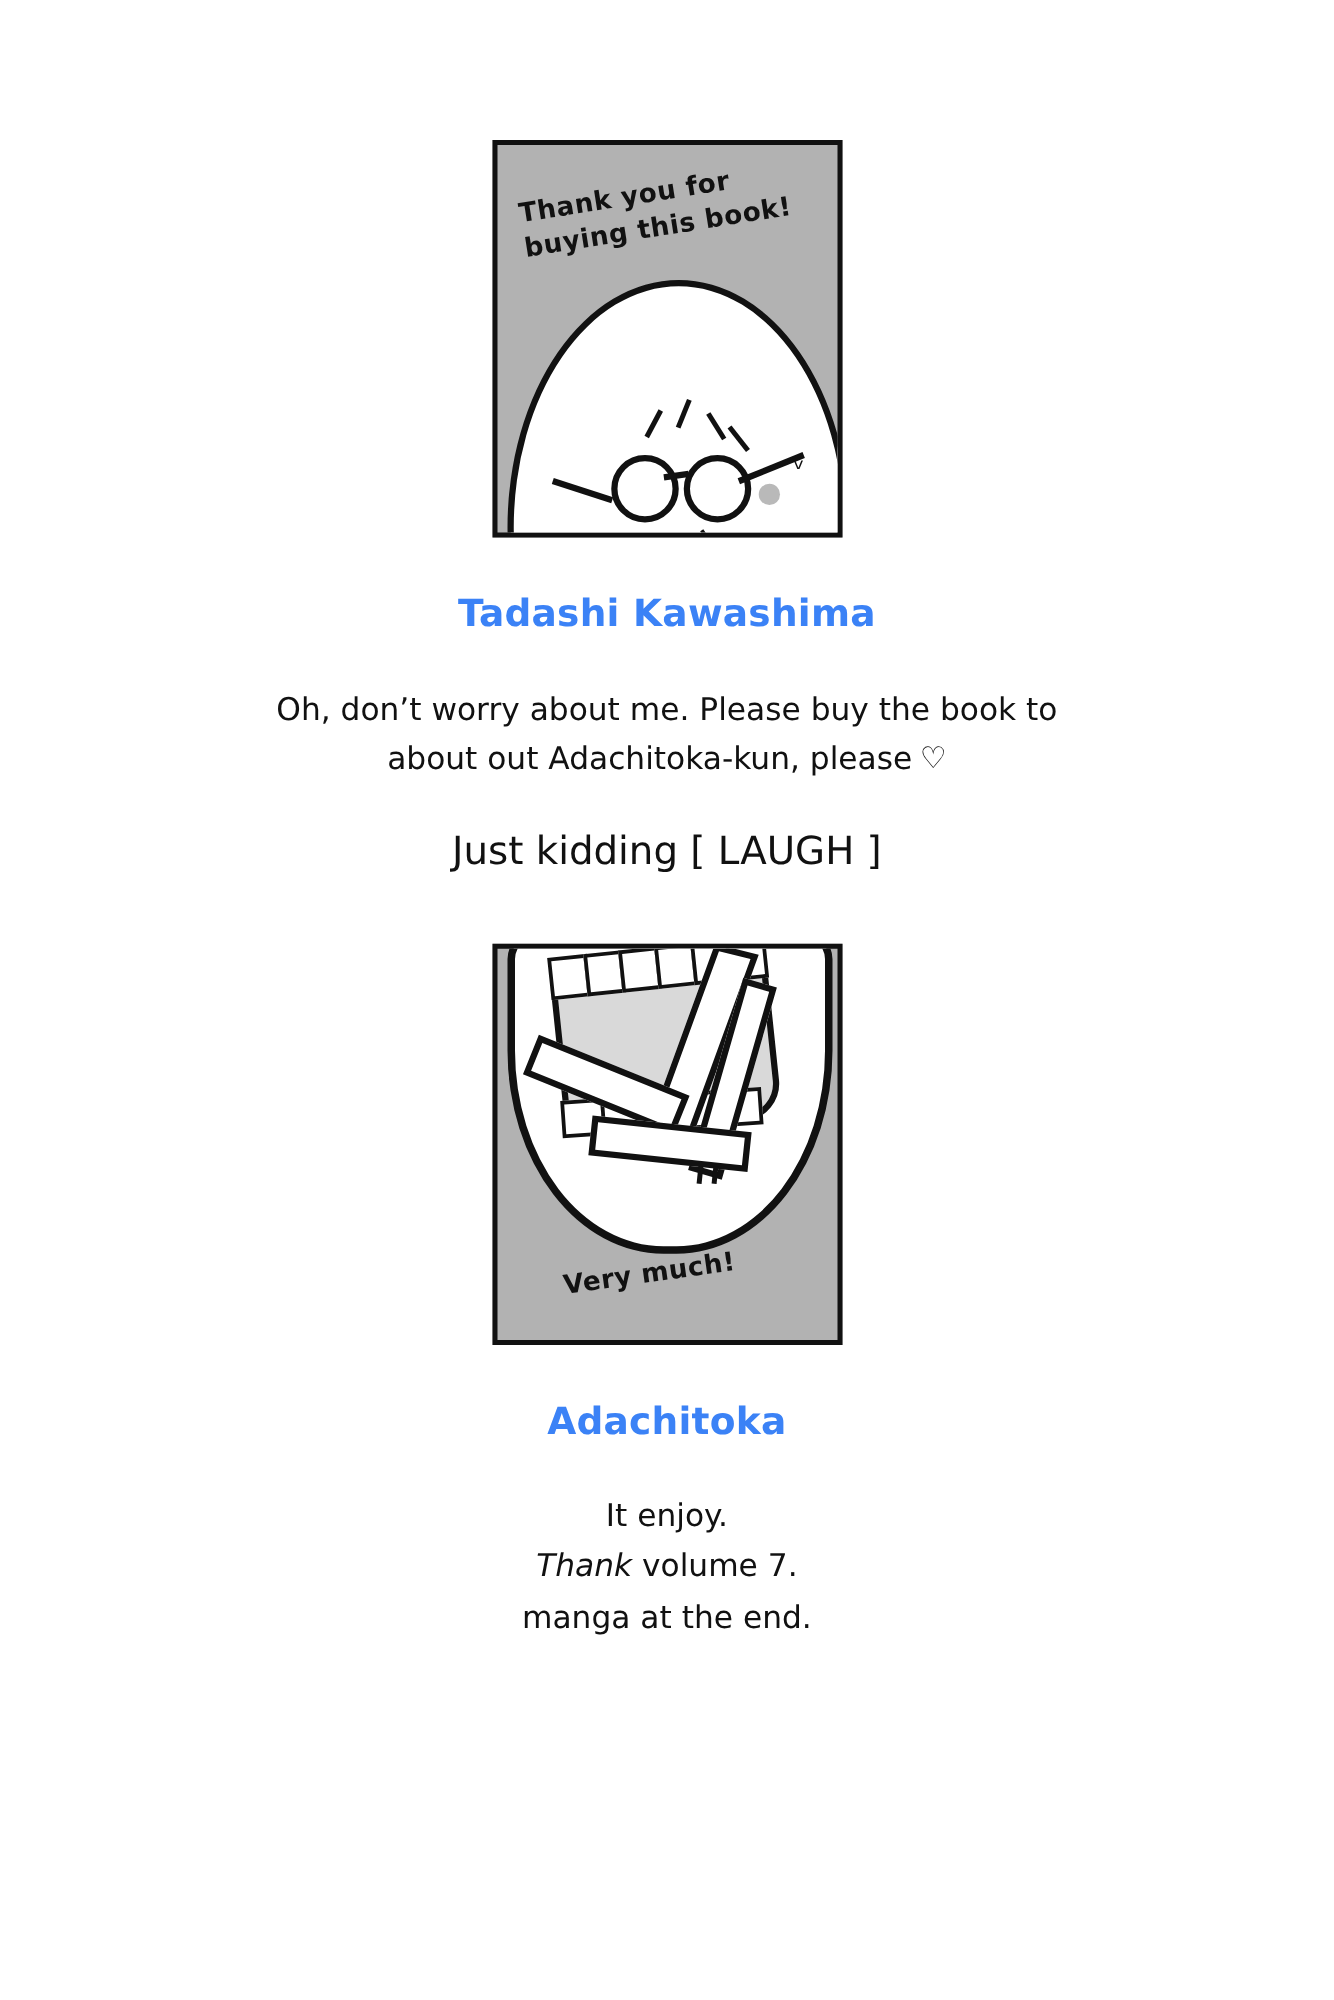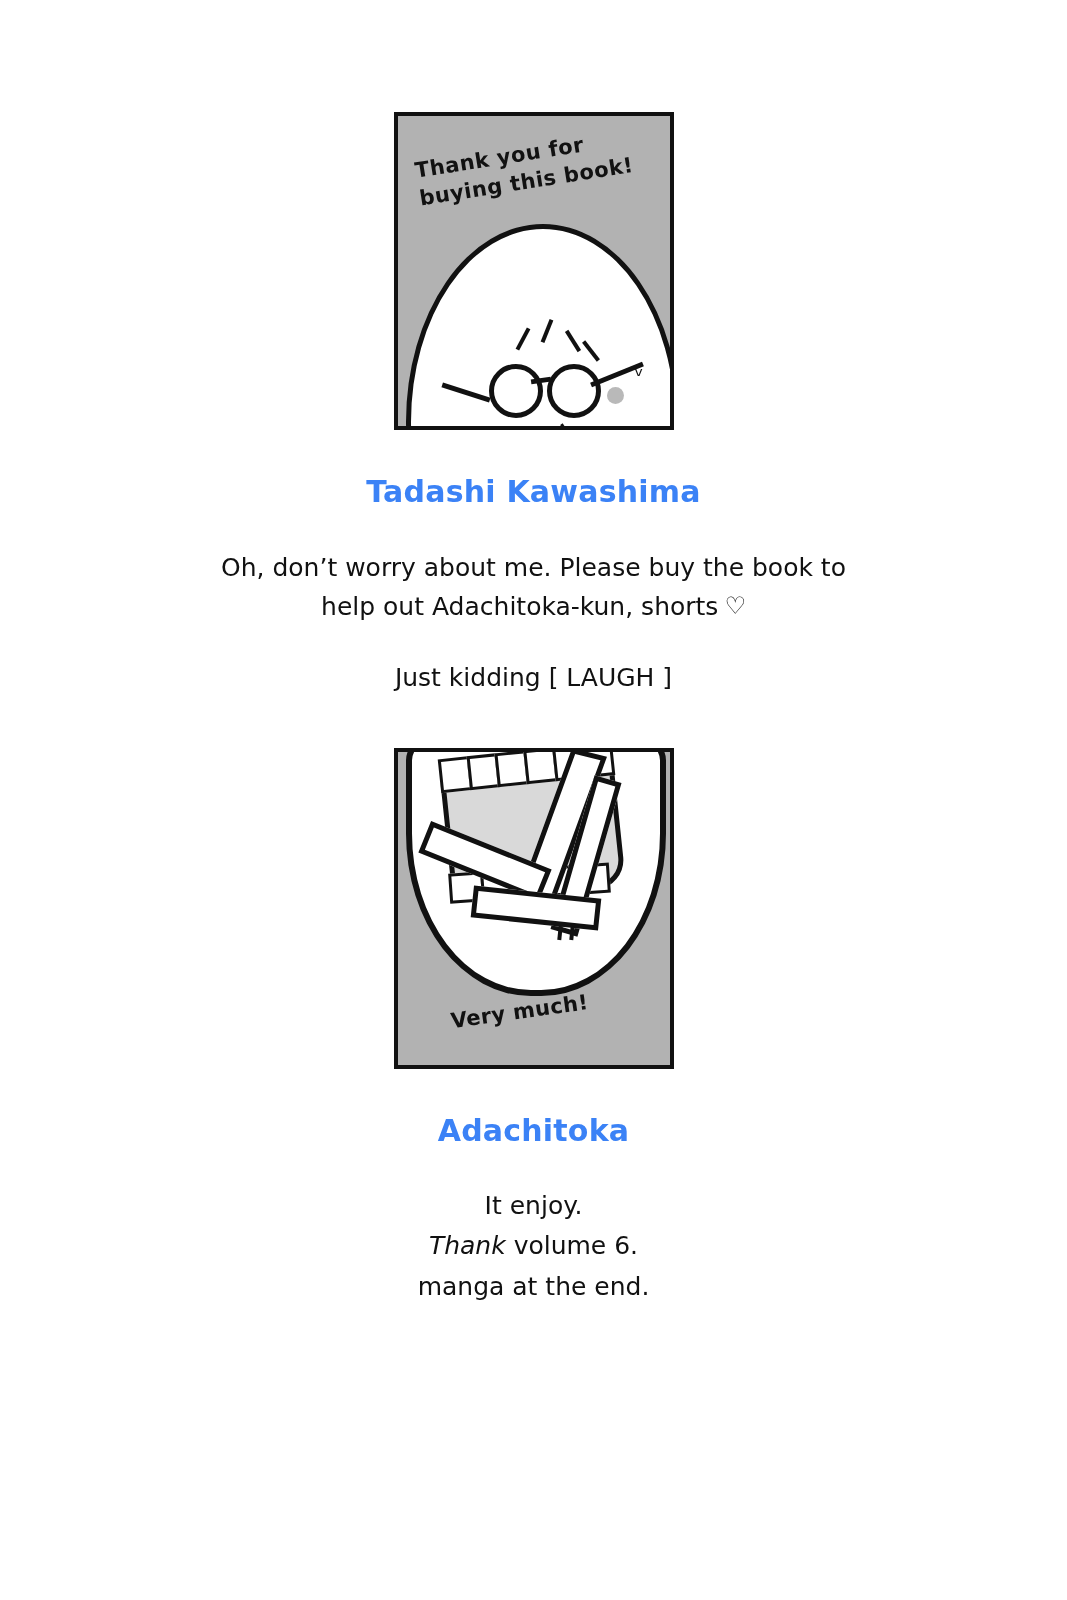--- a/index.html
+++ b/index.html
@@ -261,21 +261,21 @@
   .body-text .line { display: block; }
   .heart {
     font-size: 24px;
     vertical-align: 1px;
     margin-left: 6px;
   }
   .kidding {
     margin-top: 36px;
     width: 680px;
     text-align: center;
-    font-size: 25px;
+    font-size: 31px;
     color: #111111;
   }
   .spacer-mid { height: 56px; }
   .closing {
     margin-top: 38px;
     width: 700px;
     text-align: center;
     font-size: 25px;
     line-height: 1.62;
     color: #111111;
@@ -314,21 +314,21 @@
       <span>Thank you for</span><br>
       <span>buying this book!</span>
     </div>
   </div>
 
   <div class="author-name">Tadashi Kawashima</div>
 
   <div class="body-text">
     <span class="line">Oh, don’t worry about me.  Please buy the book to</span>
     <span class="line">
-      <span>help out Adachitoka-kun, shorts</span><span class="heart">♡</span>
+      <span>about out Adachitoka-kun, please</span><span class="heart">♡</span>
     </span>
   </div>
 
   <div class="kidding">Just kidding [ LAUGH ]</div>
 
   <div class="spacer-mid"></div>
 
   <div class="panel panel-2">
     <div class="mouth-wrap">
       <div class="jaw">
@@ -357,18 +357,18 @@
       </div>
       <div class="panel2-caption">Very much!</div>
     </div>
   </div>
 
   <div class="author-name">Adachitoka</div>
 
   <div class="closing">
     <span class="line">It enjoy.</span>
     <span class="line">
-      <span class="title-ital">Thank</span><span> volume 6.</span>
+      <span class="title-ital">Thank</span><span> volume 7.</span>
     </span>
     <span class="line">manga at the end.</span>
   </div>
 
 </div>
 
 </body></html>

